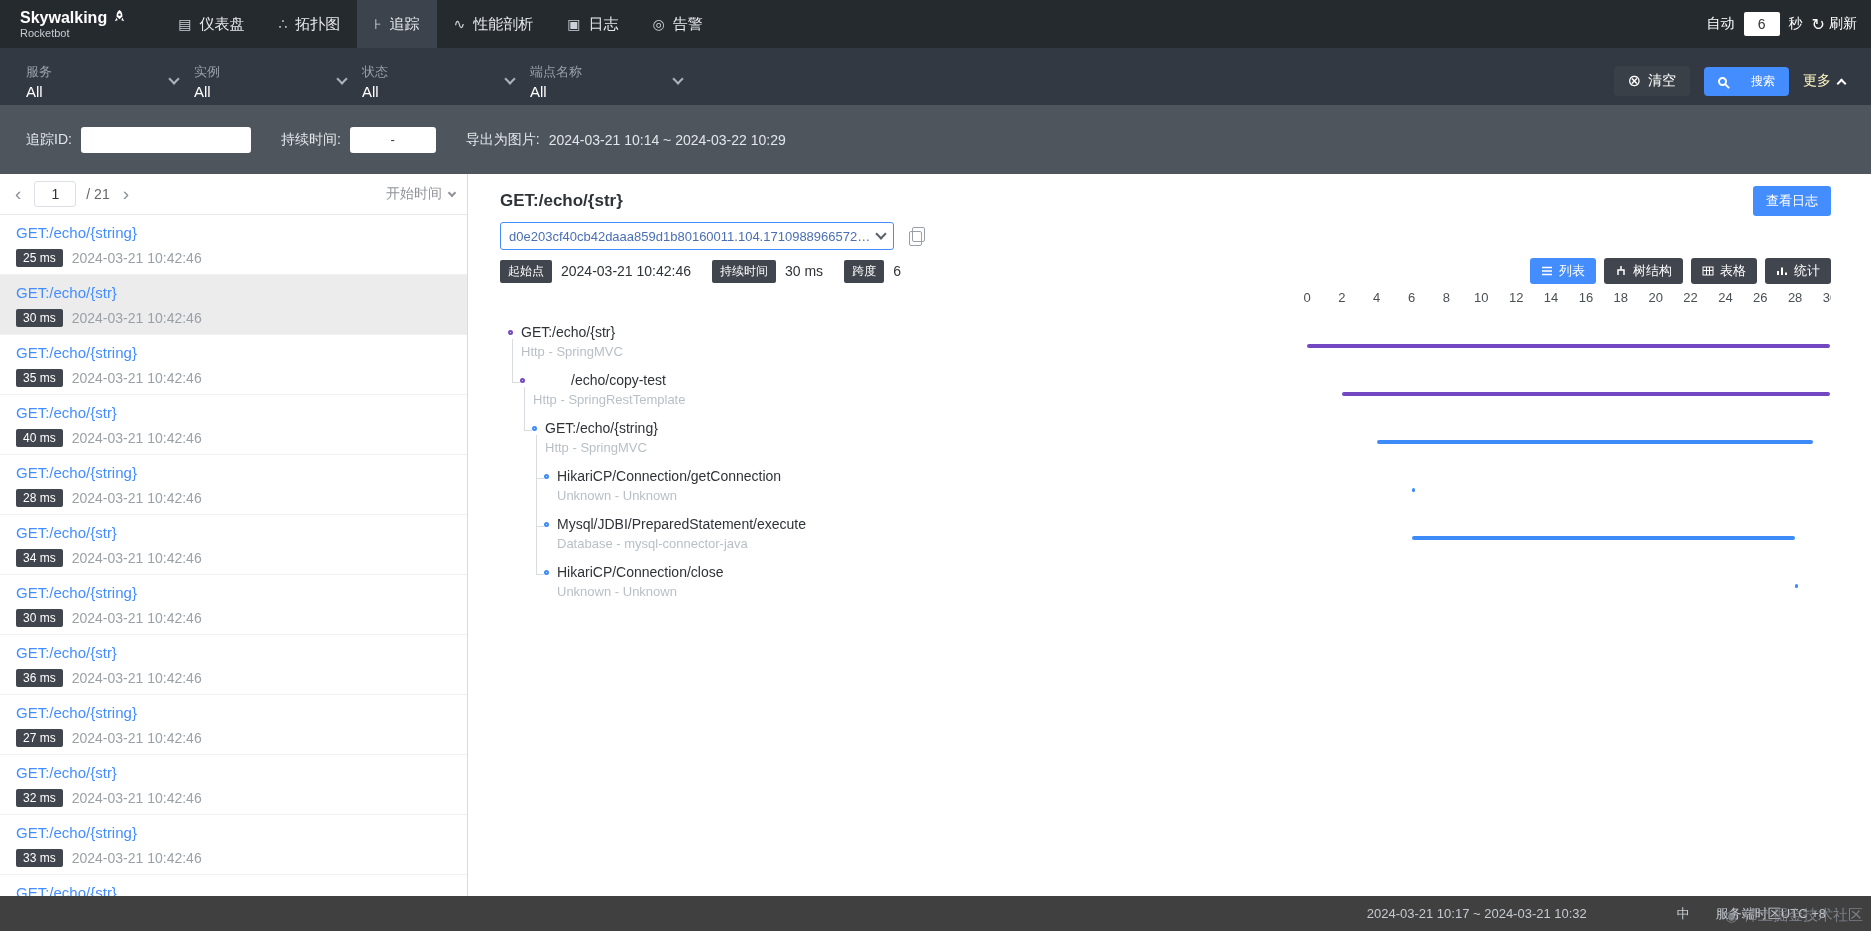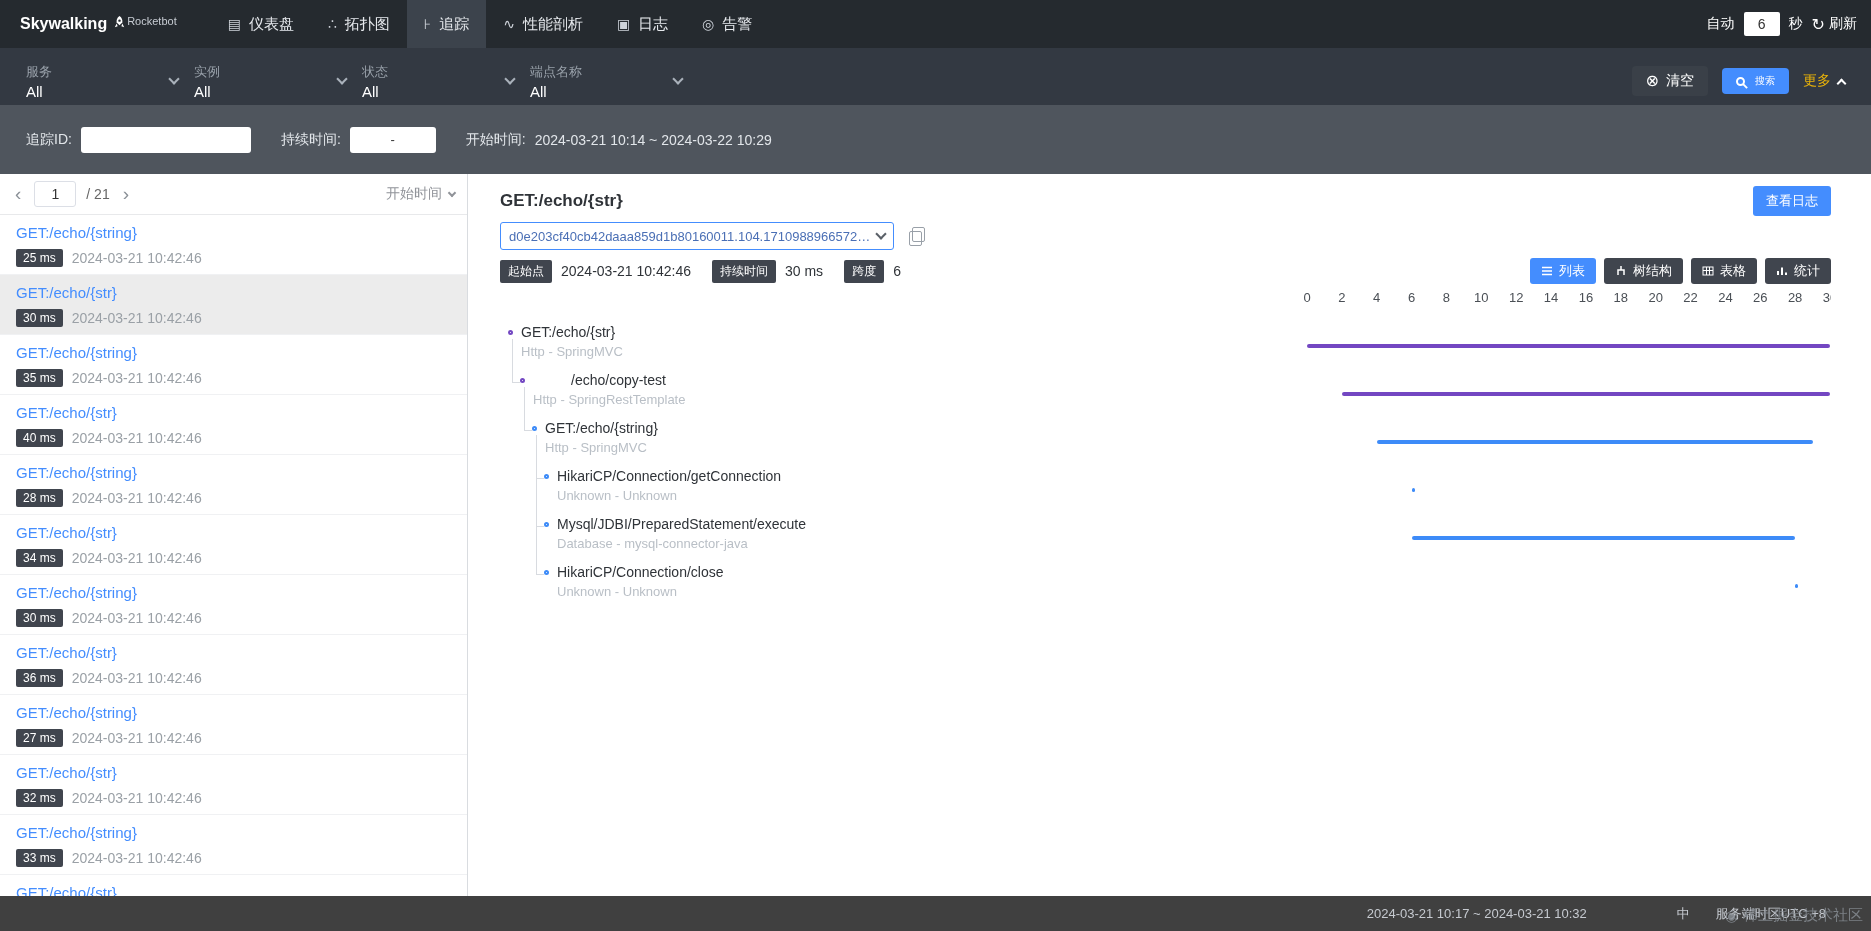--- a/index.html
+++ b/index.html
@@ -2,21 +2,21 @@
 <html><head>
 <meta charset="utf-8">
 <style>
   * { margin:0; padding:0; box-sizing:border-box; }
   html,body { width:1871px; height:931px; }
   body { font-family:"Liberation Sans","DejaVu Sans",sans-serif; background:#fff; overflow:hidden; }
   .app { position:relative; width:1871px; height:931px; overflow:hidden; background:#fff; }
 
   
   .navbar { position:absolute; top:0; left:0; right:0; height:48px; background:#252a2f; display:flex; align-items:center; padding:0 14px; color:#fff; }
-  .logo { display:flex; flex-direction:row; line-height:1.1; margin:0 34px 0 6px; }
+  .logo { display:flex; flex-direction:column; line-height:1.1; margin:0 34px 0 6px; }
   .logo-top { display:flex; align-items:center; gap:5px; font-weight:bold; font-size:16px; }
   .logo-sub { font-size:11px; color:#c7ccd3; }
   .nav-items { display:flex; align-items:stretch; height:48px; }
   .nav-item { display:flex; align-items:center; gap:8px; color:#e6e9ed; font-size:15px; padding:0 17px; cursor:pointer; }
   .nav-item.active { background:#3c434c; }
   .nav-icon { font-size:14px; color:#cdd2d9; }
   .nav-right { margin-left:auto; display:flex; align-items:center; gap:9px; font-size:14px; }
   .interval-input { width:36px; height:24px; border:none; border-radius:2px; text-align:center; font-size:14px; color:#333; background:#fff; }
   .refresh { display:flex; align-items:center; gap:4px; cursor:pointer; }
   .refresh-icon { font-size:16px; }
@@ -25,24 +25,24 @@
   .filterbar { position:absolute; top:48px; left:0; right:0; height:66px; background:#333942; display:flex; align-items:center; padding:0 26px; }
   .filter-selects { display:flex; gap:6px; }
   .f-select { width:162px; position:relative; cursor:pointer; padding-right:22px; }
   .f-label { font-size:13px; color:#99a1aa; margin-bottom:2px; }
   .f-value { font-size:15px; color:#fff; }
   .chev { width:8px; height:8px; border-right:2px solid #aab2bb; border-bottom:2px solid #aab2bb; transform:rotate(45deg); display:inline-block; }
   .f-select .chev { position:absolute; right:10px; top:50%; margin-top:-6px; }
   .filter-actions { margin-left:auto; display:flex; align-items:center; gap:14px; }
   .btn-pill-dark { background:#3a4048; color:#fff; border-radius:4px; padding:6px 14px; display:flex; align-items:center; gap:7px; font-size:14px; cursor:pointer; }
   .clear-x { font-size:16px; line-height:1; }
-  .btn-blue { background:#448dfe; color:#fff; border-radius:4px; padding:6px 14px; display:flex; align-items:center; gap:10px; font-size:10px; cursor:pointer; }
+  .btn-blue { background:#448dfe; color:#fff; border-radius:4px; padding:6px 14px; display:flex; align-items:center; gap:24px; font-size:12px; cursor:pointer; }
   .mag { width:9px; height:9px; border:2px solid #fff; border-radius:50%; position:relative; display:inline-block; }
   .mag::after { content:""; position:absolute; right:-3px; bottom:-5px; width:2px; height:6px; background:#fff; transform:rotate(-45deg); }
-  .more-btn { color:#eab308; font-size:14px; display:flex; align-items:center; gap:7px; cursor:pointer; }
+  .more-btn { color:#fef9c3; font-size:14px; display:flex; align-items:center; gap:7px; cursor:pointer; }
   .chev-up { width:7px; height:7px; border-right:2px solid #fff; border-bottom:2px solid #fff; transform:rotate(-135deg); margin-top:5px; display:inline-block; }
 
   
   .morebar { position:absolute; top:105px; left:0; right:0; height:69px; background:#4f555d; display:flex; flex-direction:column; justify-content:center; gap:9px; padding:0 26px; }
   .more-row { display:flex; align-items:center; font-size:14px; color:#e2e6ea; }
   .more-group { display:flex; align-items:center; gap:9px; margin-right:30px; }
   .more-input { height:26px; border:none; border-radius:3px; padding:0 8px; font-size:13px; background:#fff; color:#333; }
   .in-trace { width:170px; }
   .in-duration { width:86px; text-align:center; }
   .in-tag { width:134px; }
@@ -200,21 +200,21 @@
     <div class="more-row">
       <div class="more-group">
         <span>追踪ID:</span>
         <input class="more-input in-trace" style="">
       </div>
       <div class="more-group">
         <span>持续时间:</span>
         <input class="more-input in-duration" value="-" style="">
       </div>
       <div class="more-group">
-        <span>开始时间:</span>
+        <span>导出为图片:</span>
         <span>2024-03-21 10:14 ~ 2024-03-22 10:29</span>
       </div>
     </div>
   </div>
 
   <aside class="tracelist">
     <div class="pager">
       <span class="page-arrow">‹</span>
       <input class="page-input" value="1" style="">
       <span class="page-total">/ 21</span>

